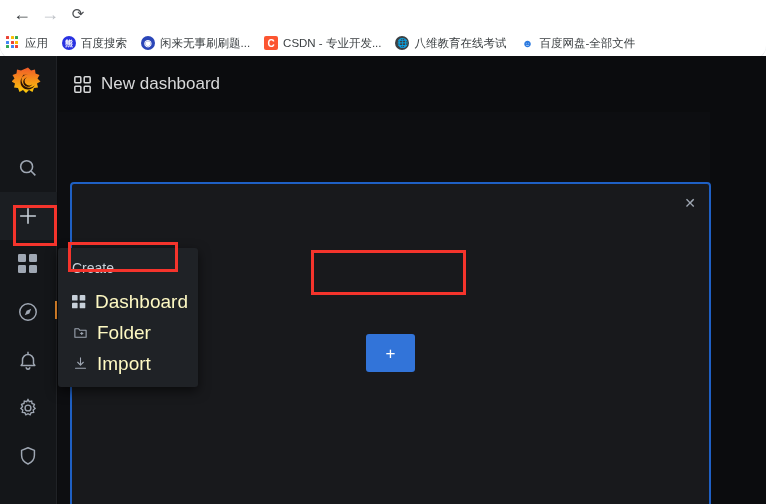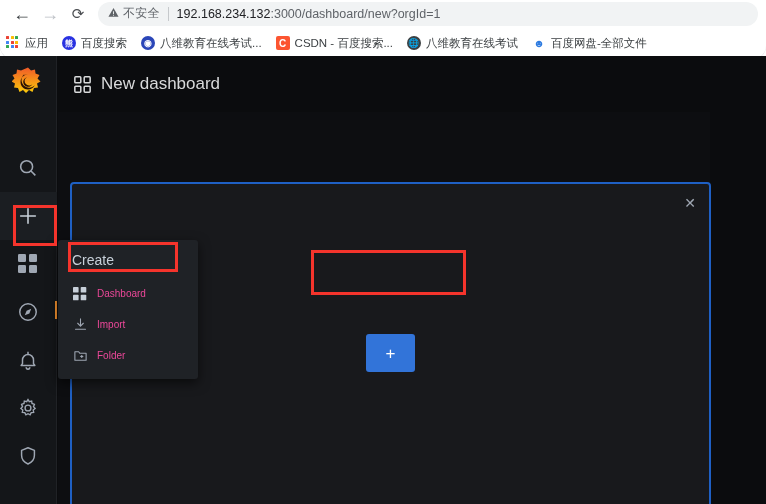--- a/index.html
+++ b/index.html
@@ -126,38 +126,38 @@
   
   .redbox {
     position: absolute;
     border: 3px solid #f5342c;
     pointer-events: none;
   }
 
   
   .create-menu {
     position: absolute;
-    left: 58px; top: 184px;
+    left: 58px; top: 192px;
     width: 140px;
     background: #1f2226;
     border-radius: 3px;
     padding: 8px 0 8px 0;
     box-shadow: 0 4px 12px rgba(0,0,0,.6);
     z-index: 20;
   }
   .menu-header {
     font-size: 14px; color: #c7d0d9;
     padding: 4px 14px 10px 14px;
     font-weight: 500;
   }
   .menu-item {
     display: flex; align-items: center;
     height: 31px;
     padding: 0 14px;
-    color: #ec4899; font-size: 10px;
+    color: #fef9c3; font-size: 19px;
   }
   .menu-item .mi-ico {
     width: 16px; height: 16px; margin-right: 9px;
     display: flex; align-items: center; justify-content: center;
     color: #9fa7b3;
   }
 
   
   .page-header {
     position: absolute;
@@ -222,35 +222,20 @@
 
 <div class="screen">
 
   <div class="browser">
 
     <div class="toolbar">
       <div class="nav-btn back">←</div>
       <div class="nav-btn fwd">→</div>
       <div class="nav-btn reload">⟳</div>
 
-      <div class="omnibox">
-        <div class="warn-wrap">
-          <span class="warn-ico">
-            <svg width="11" height="11" viewBox="0 0 24 24" fill="#5f6368">
-              <path d="M12 2 L23 21 L1 21 Z"></path>
-              <path d="M11 9 h2 v6 h-2 z M11 17 h2 v2 h-2 z" fill="#f1f3f4"></path>
-            </svg>
-          </span>
-          <span class="warn-txt">不安全</span>
-        </div>
-        <div class="omni-sep"></div>
-        <div class="url">
-          <span class="host">192.168.234.132</span><span class="rest">:3000/dashboard/new?orgId=1</span>
-        </div>
-      </div>
     </div>
 
     <div class="bookmarks">
 
       <div class="bm">
         <span class="bm-ico ic-apps">
           <i style="background:#ea4335"></i>
             <i style="background:#fbbc05"></i>
             <i style="background:#34a853"></i>
           <i style="background:#4285f4"></i>
@@ -267,28 +252,28 @@
         <span class="bm-ico">
           <span class="ic-round" style="background:#2932e1;font-size:8px">熊</span>
         </span>
         <span class="bm-label">百度搜索</span>
       </div>
 
       <div class="bm">
         <span class="bm-ico">
           <span class="ic-round" style="background:#2b46b8;font-size:9px">◉</span>
         </span>
-        <span class="bm-label">八维教育在线考试...</span>
+        <span class="bm-label">闲来无事刷刷题...</span>
       </div>
 
       <div class="bm">
         <span class="bm-ico">
           <span class="ic-square" style="background:#fc5531">C</span>
         </span>
-        <span class="bm-label">CSDN - 百度搜索...</span>
+        <span class="bm-label">CSDN - 专业开发...</span>
       </div>
 
       <div class="bm">
         <span class="bm-ico">
           <span class="ic-round" style="background:#3c4043;font-size:9px">🌐</span>
         </span>
         <span class="bm-label">八维教育在线考试</span>
       </div>
 
       <div class="bm">
@@ -409,39 +394,39 @@
               <rect x="11" y="0" width="8" height="8" rx="1.2"></rect>
             <rect x="0" y="11" width="8" height="8" rx="1.2"></rect>
               <rect x="11" y="11" width="8" height="8" rx="1.2"></rect>
           </svg>
         </span>
         <span>Dashboard</span>
       </div>
 
       <div class="menu-item">
         <span class="mi-ico">
+          <svg width="15" height="15" viewBox="0 0 24 24" fill="none" stroke="#9fa7b3" stroke-width="1.7" stroke-linejoin="round">
+            <path d="M3 6 h6 l2 2.5 h10 v11 H3 z"></path>
+            <line x1="14" y1="11" x2="14" y2="16"></line>
+              <line x1="11.5" y1="13.5" x2="16.5" y2="13.5"></line>
+          </svg>
+        </span>
+        <span>Folder</span>
+      </div>
+
+      <div class="menu-item">
+        <span class="mi-ico">
           <svg width="15" height="15" viewBox="0 0 24 24" fill="none" stroke="#9fa7b3" stroke-width="1.7" stroke-linecap="round" stroke-linejoin="round">
             <line x1="12" y1="3" x2="12" y2="14"></line>
               <polyline points="7.5,10 12,14.5 16.5,10"></polyline>
             <line x1="4" y1="19.5" x2="20" y2="19.5"></line>
           </svg>
         </span>
         <span>Import</span>
       </div>
-
-      <div class="menu-item">
-        <span class="mi-ico">
-          <svg width="15" height="15" viewBox="0 0 24 24" fill="none" stroke="#9fa7b3" stroke-width="1.7" stroke-linejoin="round">
-            <path d="M3 6 h6 l2 2.5 h10 v11 H3 z"></path>
-            <line x1="14" y1="11" x2="14" y2="16"></line>
-              <line x1="11.5" y1="13.5" x2="16.5" y2="13.5"></line>
-          </svg>
-        </span>
-        <span>Folder</span>
-      </div>
     </div>
 
     <div class="redbox" style="left:13px; top:149px; width:44px; height:41px; z-index:40;"></div>
     <div class="redbox" style="left:68px; top:186px; width:110px; height:30px; z-index:40;"></div>
     <div class="redbox" style="left:311px; top:194px; width:155px; height:45px; z-index:40;"></div>
 
   </div>
 </div>
 
 </body></html>

